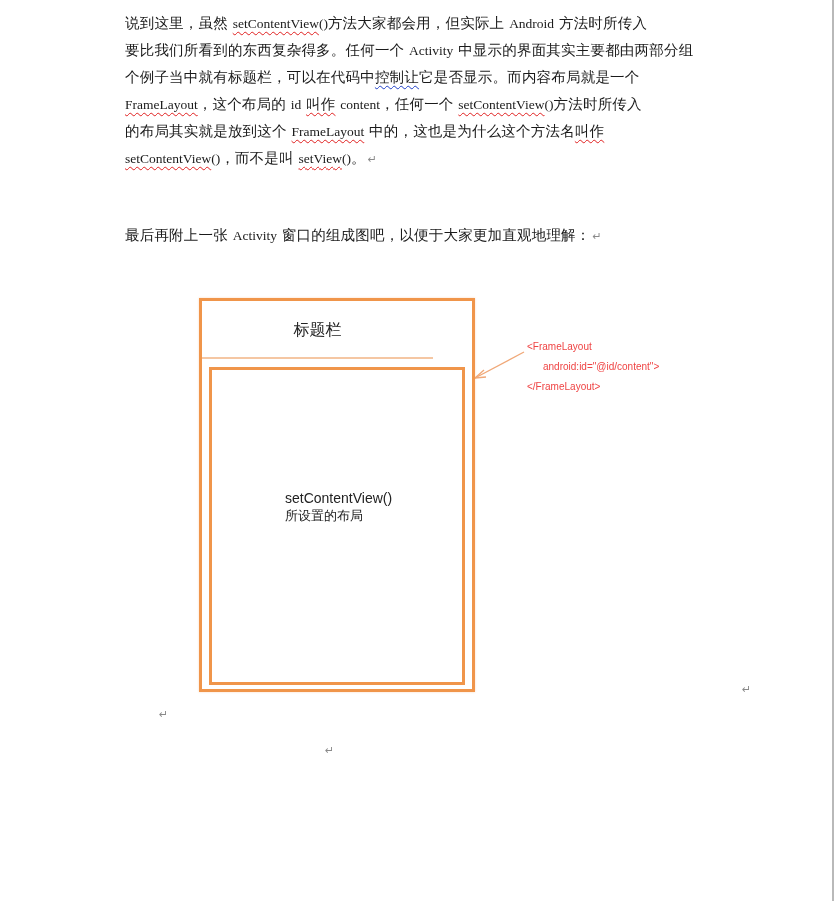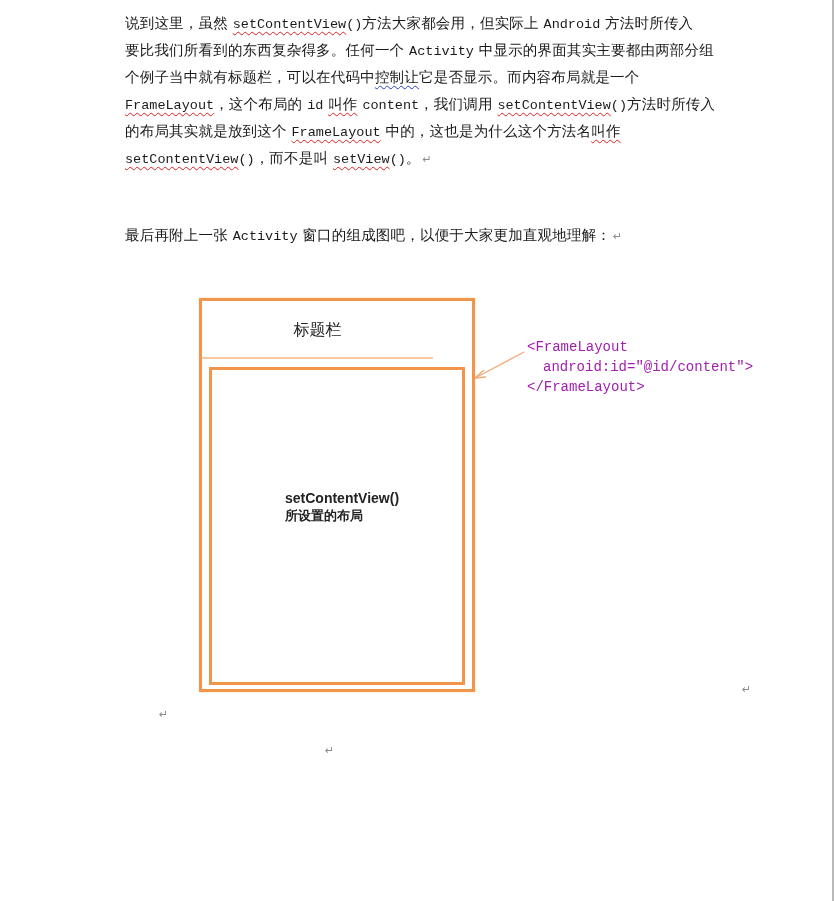--- a/index.html
+++ b/index.html
@@ -31,21 +31,21 @@
       line-height: 27px;
       letter-spacing: 0.2px;
     }
     #para1 { top: 10px; }
     #para2 { top: 222px; }
     .line {
       white-space: nowrap;
       height: 27px;
     }
     .mono {
-      font-family: Liberation Mono, monospace;
+      font-family: Liberation Serif, serif;
       font-size: 13.5px;
       letter-spacing: 0;
     }
     .squiggle-red {
       text-decoration: underline wavy #e02020;
       text-decoration-thickness: 1px;
       text-underline-offset: 3px;
     }
     .squiggle-blue {
       text-decoration: underline wavy #2040c8;
@@ -92,43 +92,42 @@
       color: #222;
       margin-top: 2px;
     }
     .inner-box {
       position: absolute;
       left: 7px;
       top: 66px;
       width: 250px;
       height: 312px;
       border: 3px solid #f0954a;
-      font-weight: bold;
     }
     .content-label {
       position: absolute;
       left: 73px;
       top: 120px;
       font-family: "Liberation Sans", sans-serif;
       font-size: 14px;
       line-height: 17px;
       color: #222;
     }
     .content-label .cn {
       font-family: "DejaVu Sans", sans-serif;
       font-size: 13px;
     }
     .annotation {
       position: absolute;
       left: 527px;
       top: 337px;
-      font-family: Liberation Mono, monospace;
-      font-size: 14px;
+      font-family: Liberation Sans, sans-serif;
+      font-size: 10px;
       line-height: 20px;
-      color: #a21caf;
+      color: #ef4444;
       pointer-events: auto;
     }
     .annotation .indent { padding-left: 16px; }
     .arrow-svg {
       position: absolute;
       left: 0;
       top: 0;
     }
     .stray-mark {
       position: absolute;
@@ -138,21 +137,21 @@
   </style>
 </head>
 <body>
 
 <div class="page-edge"></div>
 
 <div class="text-block" id="para1">
     <div class="line"><span>说到这里，虽然 </span><span class="mono squiggle-red">setContentView</span><span class="mono">()</span><span>方法大家都会用，但实际上 </span><span class="mono">Android</span><span> 方法时所传入</span></div>
     <div class="line"><span>要比我们所看到的东西复杂得多。任何一个 </span><span class="mono">Activity</span><span> 中显示的界面其实主要都由两部分组</span></div>
     <div class="line"><span>个例子当中就有标题栏，可以在代码中</span><span class="squiggle-blue">控制让</span><span>它是否显示。而内容布局就是一个</span></div>
-    <div class="line"><span class="mono squiggle-red">FrameLayout</span><span>，这个布局的 </span><span class="mono">id</span><span> </span><span class="squiggle-red">叫作</span><span> </span><span class="mono">content</span><span>，我们调用 </span><span class="mono squiggle-red">setContentView</span><span class="mono">()</span><span>方法时所传入</span></div>
+    <div class="line"><span class="mono squiggle-red">FrameLayout</span><span>，这个布局的 </span><span class="mono">id</span><span> </span><span class="squiggle-red">叫作</span><span> </span><span class="mono">content</span><span>，任何一个 </span><span class="mono squiggle-red">setContentView</span><span class="mono">()</span><span>方法时所传入</span></div>
     <div class="line"><span>的布局其实就是放到这个 </span><span class="mono squiggle-red">FrameLayout</span><span> 中的，这也是为什么这个方法名</span><span class="squiggle-red">叫作</span></div>
     <div class="line"><span class="mono squiggle-red">setContentView</span><span class="mono">()</span><span>，而不是叫 </span><span class="mono squiggle-red">setView</span><span class="mono">()</span><span>。</span><span class="para-mark">↵</span></div>
   </div>
 <div class="text-block" id="para2">
     <div class="line"><span>最后再附上一张 </span><span class="mono">Activity</span><span> 窗口的组成图吧，以便于大家更加直观地理解：</span><span class="para-mark">↵</span></div>
   </div>
 
 <div class="diagram">
   <svg class="arrow-svg" width="834" height="901">
     <line x1="524" y1="352" x2="475" y2="378" stroke="#f0a878" stroke-width="1.3"></line>

